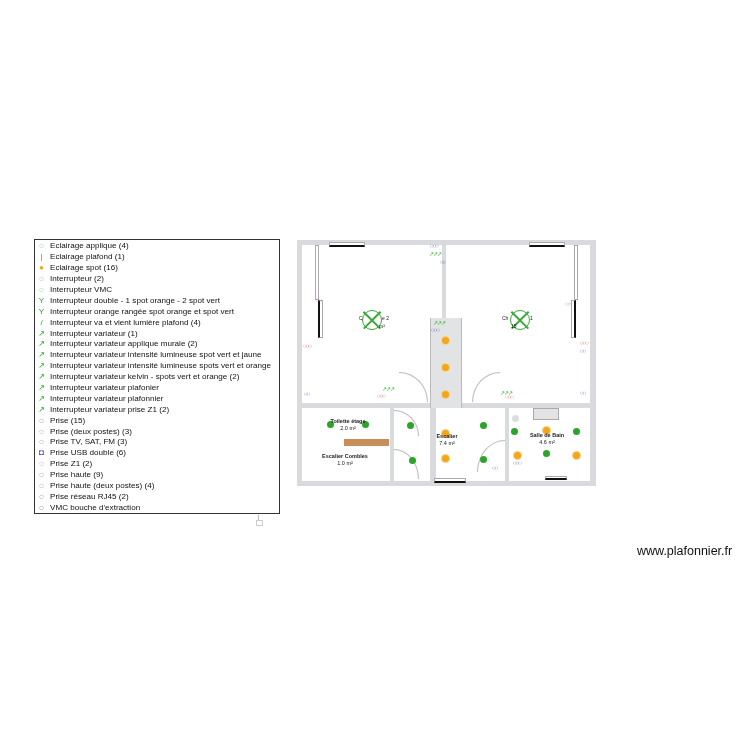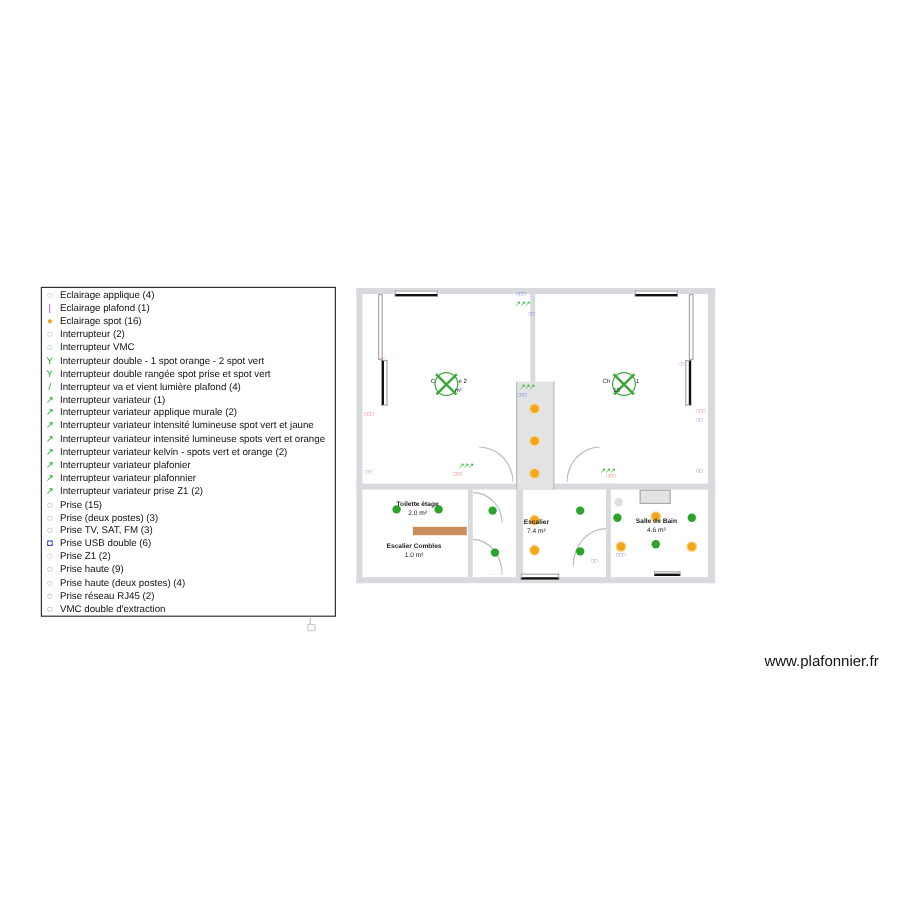--- a/index.html
+++ b/index.html
@@ -58,21 +58,21 @@
     <div class="legend-item">
       <span class="legend-icon" style="color: rgb(34, 170, 34);">◌</span>
       <span class="legend-label">Interrupteur VMC</span>
     </div>
     <div class="legend-item">
       <span class="legend-icon" style="color: rgb(34, 170, 34);">Y</span>
       <span class="legend-label">Interrupteur double - 1 spot orange - 2 spot vert</span>
     </div>
     <div class="legend-item">
       <span class="legend-icon" style="color: rgb(34, 170, 34);">Y</span>
-      <span class="legend-label">Interrupteur double rangée spot prise et spot vert</span>
+      <span class="legend-label">Interrupteur orange rangée spot orange et spot vert</span>
     </div>
     <div class="legend-item">
       <span class="legend-icon" style="color: rgb(34, 170, 34);">/</span>
       <span class="legend-label">Interrupteur va et vient lumière plafond (4)</span>
     </div>
     <div class="legend-item">
       <span class="legend-icon" style="color: rgb(34, 170, 34);">↗</span>
       <span class="legend-label">Interrupteur variateur (1)</span>
     </div>
     <div class="legend-item">
@@ -130,21 +130,21 @@
     <div class="legend-item">
       <span class="legend-icon" style="color: rgb(221, 34, 34);">◌</span>
       <span class="legend-label">Prise haute (deux postes) (4)</span>
     </div>
     <div class="legend-item">
       <span class="legend-icon" style="color: rgb(34, 51, 204);">◌</span>
       <span class="legend-label">Prise réseau RJ45 (2)</span>
     </div>
     <div class="legend-item">
       <span class="legend-icon" style="color: rgb(34, 34, 34);">◌</span>
-      <span class="legend-label">VMC double d'extraction</span>
+      <span class="legend-label">VMC bouche d'extraction</span>
     </div>
   </div>
 <div class="anchor"></div>
 
 <div class="plan">
 
   <div class="wall" style="left:0;top:0;width:299px;height:5px;"></div>
   <div class="wall" style="left:0;top:0;width:5px;height:246px;"></div>
   <div class="wall" style="left:293px;top:0;width:6px;height:246px;"></div>
   <div class="wall" style="left:0;top:241px;width:299px;height:5px;"></div>

